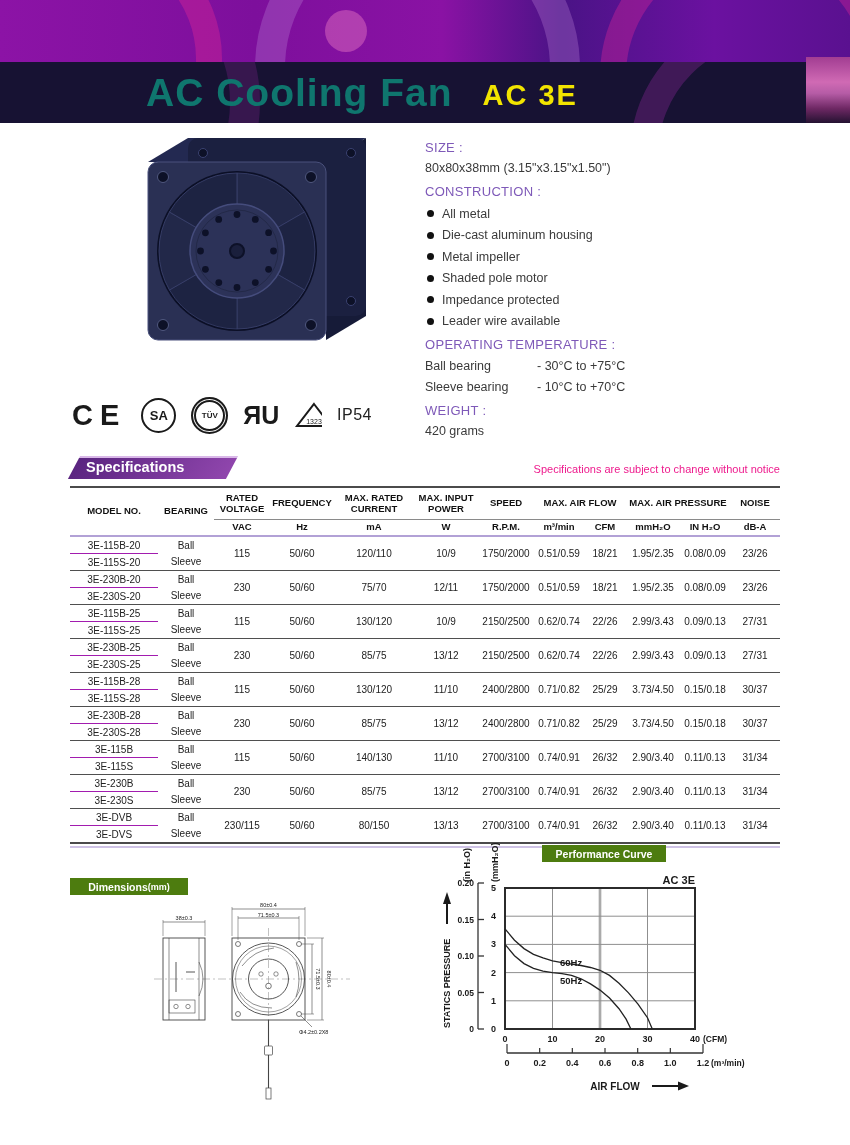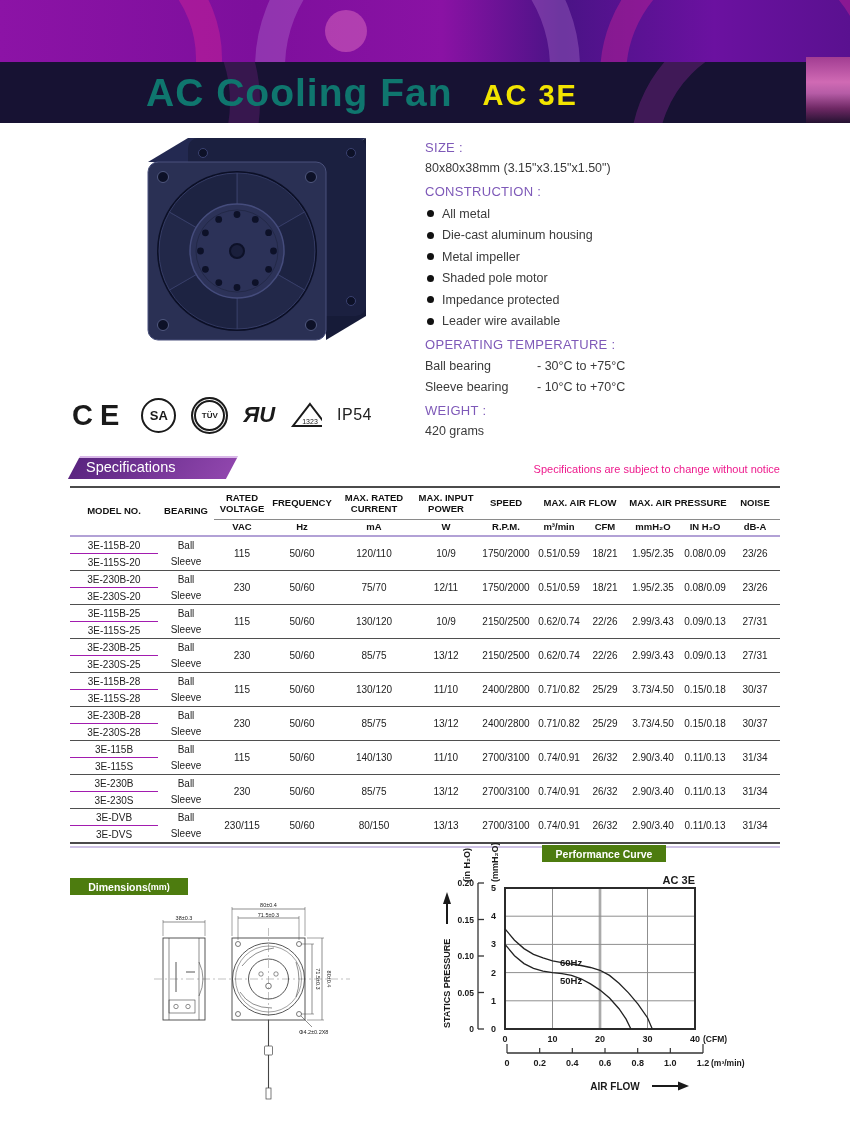--- a/index.html
+++ b/index.html
@@ -34,28 +34,28 @@
   .trow .tl{width:112px;}
 
   
   .certs{position:absolute;left:72px;top:393px;width:300px;height:44px;display:flex;align-items:center;gap:15px;}
   .ce{font-size:29px;font-weight:bold;color:#1a1a1a;letter-spacing:7px;}
   .circle-mark{width:31px;height:31px;border:2.5px solid #1a1a1a;border-radius:50%;
     display:inline-flex;align-items:center;justify-content:center;font-weight:bold;color:#1a1a1a;flex:none;}
   .csa-t{font-size:13px;}
   .tuv{width:33px;height:33px;box-shadow:0 0 0 1px #fff inset,0 0 0 3px #1a1a1a inset;}
   .tuv-t{font-size:8px;}
-  .ul-m{font-size:22px;font-weight:bold;color:#1a1a1a;font-style:italic;}
+  .ul-m{font-size:25px;font-weight:bold;color:#1a1a1a;}
   .ip{font-size:16px;color:#222;letter-spacing:.5px;}
 
   
   .spec-banner{position:absolute;left:74px;top:456px;width:158px;height:23px;}
   .spec-banner .bg{position:absolute;inset:0;background:linear-gradient(100deg,#5a2580,#9046ad);
     transform:skewX(-28deg);border-top:2px solid #d9b8e8;}
-  .spec-banner .lbl{position:relative;color:#fff;font-weight:normal;font-size:14.5px;line-height:22px;padding-left:12px;}
+  .spec-banner .lbl{position:relative;color:#fff;font-weight:bold;font-size:14.5px;line-height:22px;padding-left:12px;}
   .notice{position:absolute;top:463px;right:70px;font-size:11px;color:#ee1b8d;}
 
   
   .tblwrap{position:absolute;left:70px;top:486px;width:710px;}
   table.spec{border-collapse:collapse;width:710px;table-layout:fixed;
     border-top:2.5px solid #4b4b4b;border-bottom:2.5px solid #4b4b4b;}
   table.spec thead{border-bottom:2.5px solid #b2a1d6;}
   table.spec th{font-size:9.5px;font-weight:bold;color:#111;padding:0;line-height:1.15;}
   tr.names th{height:31px;vertical-align:middle;}
   tr.units th{height:15px;vertical-align:middle;}

